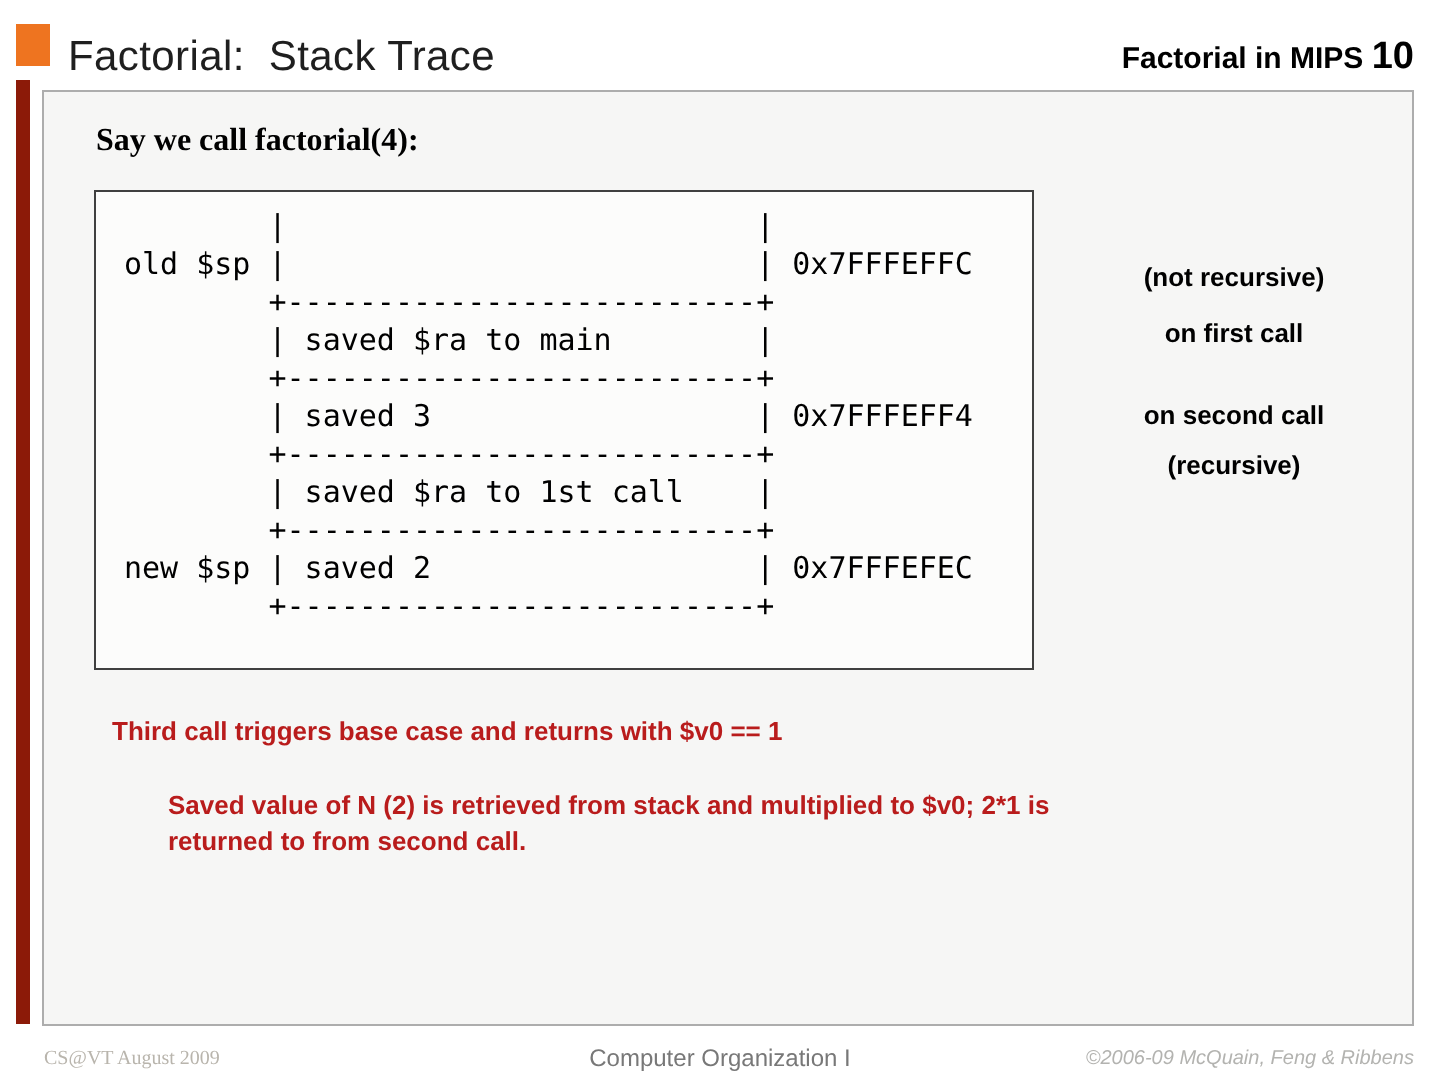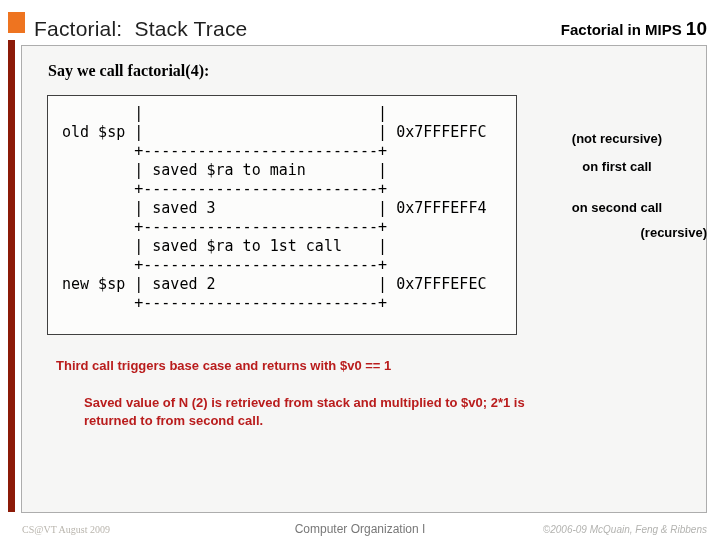--- a/index.html
+++ b/index.html
@@ -69,21 +69,21 @@
   }
 
   .ann {
     position: absolute; left: 527px; width: 180px;
     text-align: center;
     font-size: 13px; font-weight: 700; color: #000;
   }
   .ann1 { top: 115px; margin-top: 44px; }
   .ann2 { top: 131px; }
   .ann3 { top: 200px; }
-  .ann4 { top: 225px; text-align: right; }
+  .ann4 { top: 225px; }
 
   .para {
     position: absolute; left: 56px; margin: 0;
     font-size: 13px; font-weight: 700; color: #b91c1c;
     line-height: 18px;
     white-space: pre-line;
     width: 630px;
   }
   .para1 { top: 357px; }
   .para2 { top: 394px; margin-left: 28px; }

